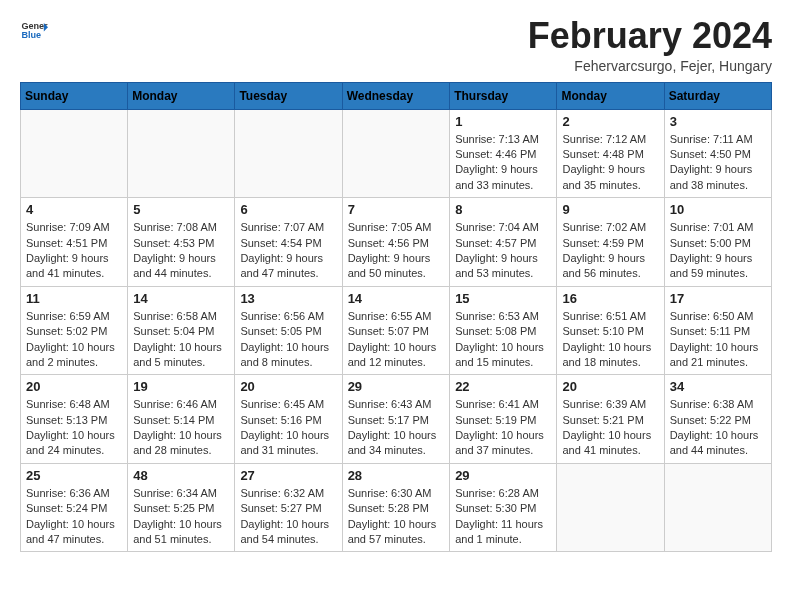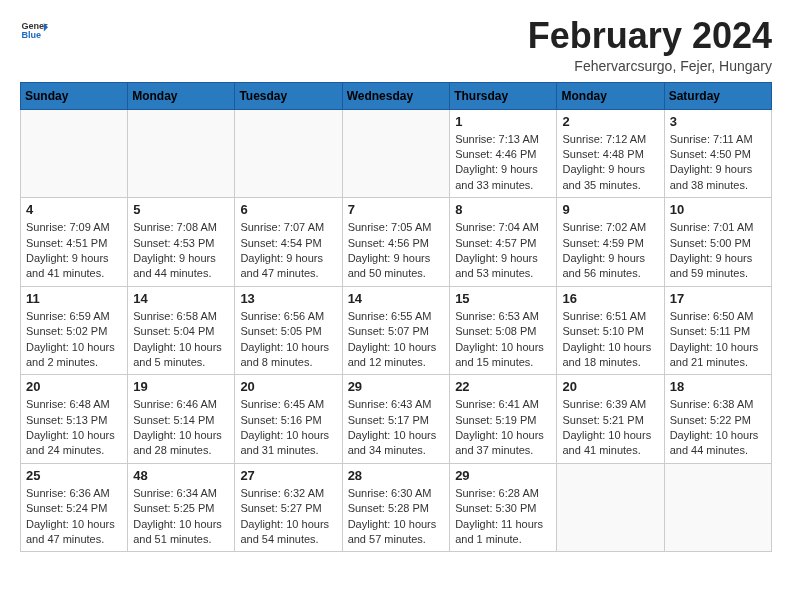--- a/index.html
+++ b/index.html
@@ -203,21 +203,21 @@
         </td>
         <td>
           <div class="day-num">22</div>
           <div class="day-info">Sunrise: 6:41 AM<br>Sunset: 5:19 PM<br>Daylight: 10 hours<br>and 37 minutes.</div>
         </td>
         <td>
           <div class="day-num">20</div>
           <div class="day-info">Sunrise: 6:39 AM<br>Sunset: 5:21 PM<br>Daylight: 10 hours<br>and 41 minutes.</div>
         </td>
         <td>
-          <div class="day-num">18</div>
+          <div class="day-num">34</div>
           <div class="day-info">Sunrise: 6:38 AM<br>Sunset: 5:22 PM<br>Daylight: 10 hours<br>and 44 minutes.</div>
         </td>
       </tr>
       <tr>
         <td>
           <div class="day-num">25</div>
           <div class="day-info">Sunrise: 6:36 AM<br>Sunset: 5:24 PM<br>Daylight: 10 hours<br>and 47 minutes.</div>
         </td>
         <td>
           <div class="day-num">48</div>

